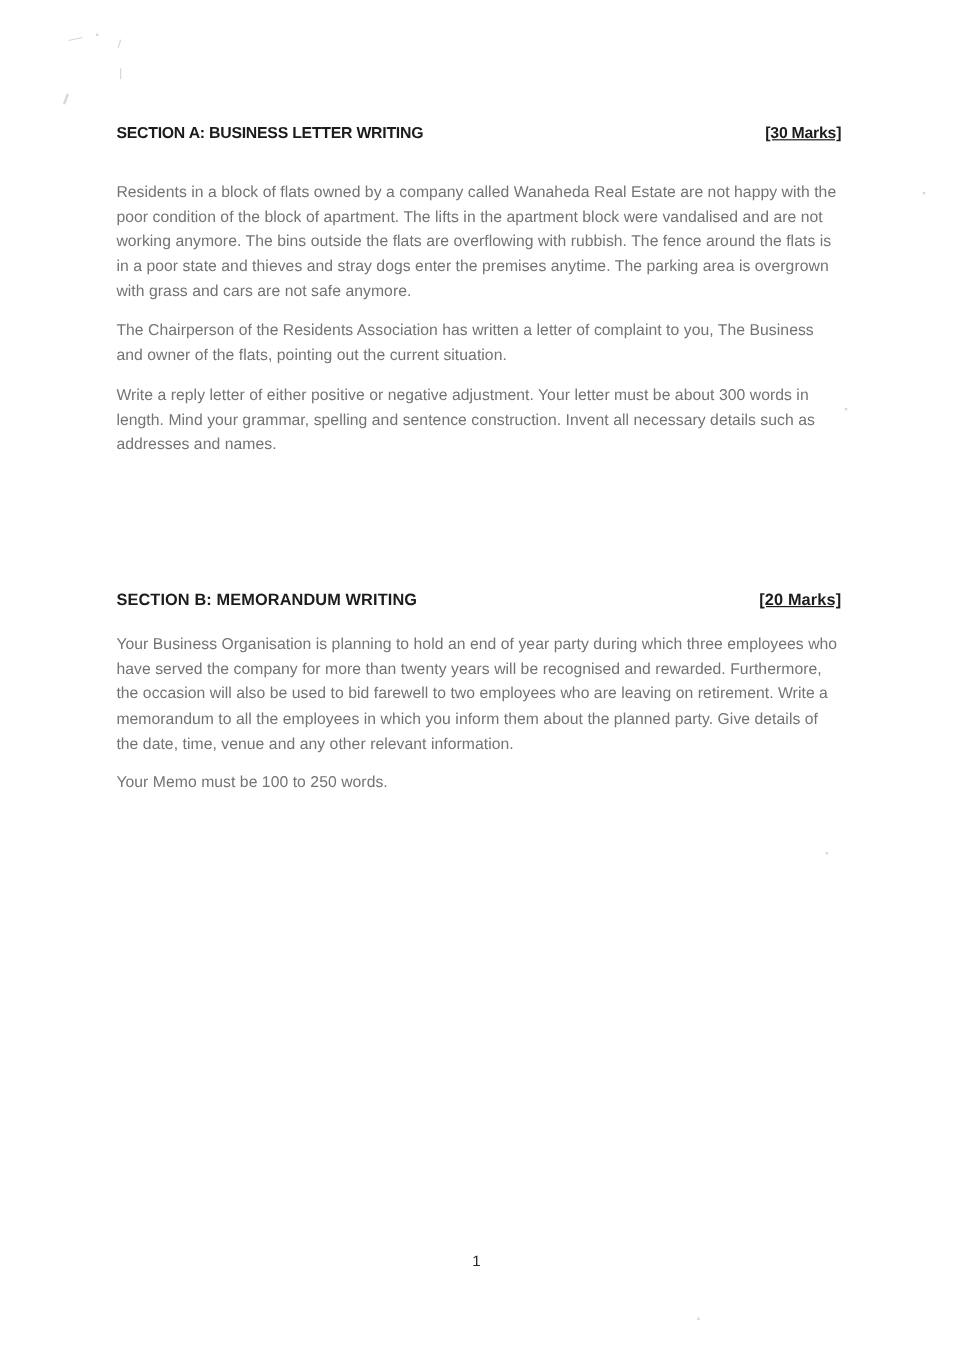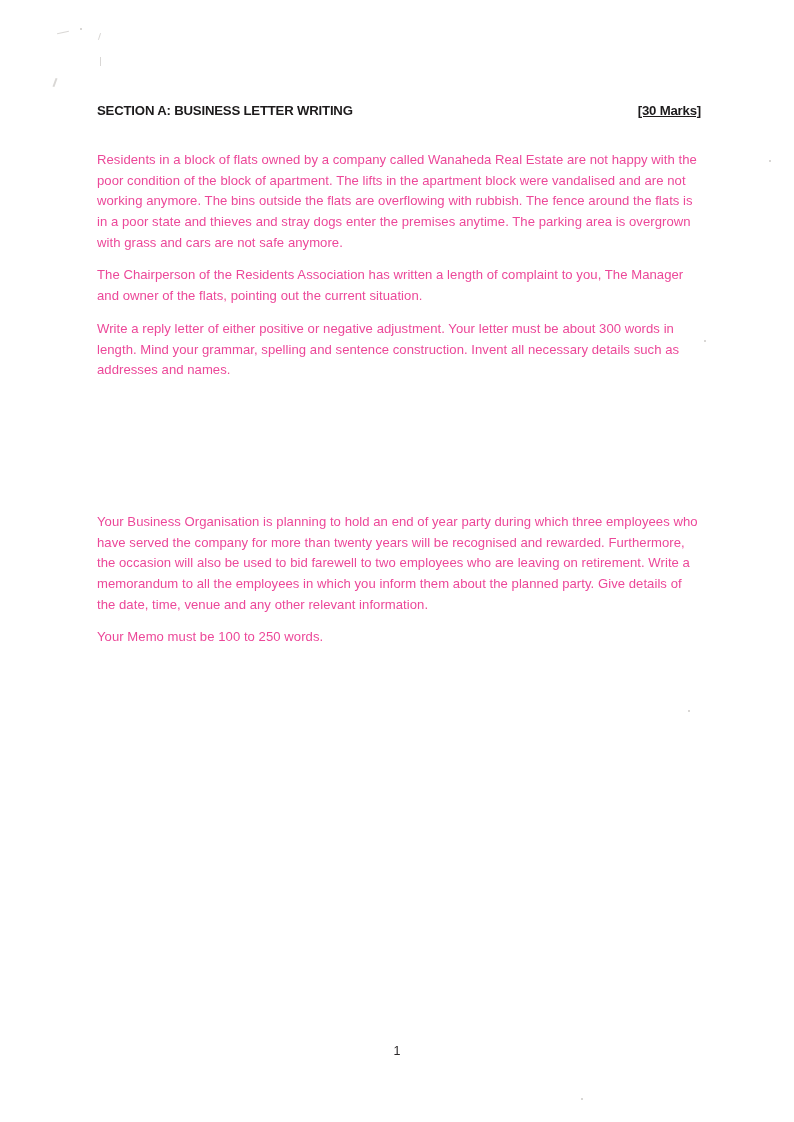--- a/index.html
+++ b/index.html
@@ -59,21 +59,21 @@
 
   .section-marks {
     white-space: nowrap;
     font-weight: bold;
     text-decoration: underline;
   }
 
   .para {
     font-size: 13.1px;
     line-height: 1.58;
-    color: #ec4899;
+    color: #737373;
     margin: 0 0 12px 0;
     text-align: left;
     letter-spacing: 0.05px;
   }
 
   .para:last-child {
     margin-bottom: 0;
   }
 
   
@@ -112,26 +112,30 @@
 
   <div class="content">
 
     <div class="section" id="section-a">
       <div class="section-header">
         <span class="section-title">SECTION A: BUSINESS LETTER WRITING</span>
         <span class="section-marks">[30 Marks]</span>
       </div>
       <div class="body">
         <p class="para">Residents in a block of flats owned by a company called Wanaheda Real Estate are not happy with the poor condition of the block of apartment. The lifts in the apartment block were vandalised and are not working anymore. The bins outside the flats are overflowing with rubbish. The fence around the flats is in a poor state and thieves and stray dogs enter the premises anytime. The parking area is overgrown with grass and cars are not safe anymore.</p>
-        <p class="para">The Chairperson of the Residents Association has written a length of complaint to you, The Manager and owner of the flats, pointing out the current situation.</p>
+        <p class="para">The Chairperson of the Residents Association has written a letter of complaint to you, The Business and owner of the flats, pointing out the current situation.</p>
         <p class="para">Write a reply letter of either positive or negative adjustment. Your letter must be about 300 words in length. Mind your grammar, spelling and sentence construction. Invent all necessary details such as addresses and names.</p>
       </div>
     </div>
 
     <div class="section" id="section-b">
+      <div class="section-header">
+        <span class="section-title">SECTION B: MEMORANDUM WRITING</span>
+        <span class="section-marks">[20 Marks]</span>
+      </div>
       <div class="body">
         <p class="para">Your Business Organisation is planning to hold an end of year party during which three employees who have served the company for more than twenty years will be recognised and rewarded. Furthermore, the occasion will also be used to bid farewell to two employees who are leaving on retirement. Write a memorandum to all the employees in which you inform them about the planned party. Give details of the date, time, venue and any other relevant information.</p>
         <p class="para">Your Memo must be 100 to 250 words.</p>
       </div>
     </div>
 
   </div>
 
   <div class="page-number">1</div>
 

